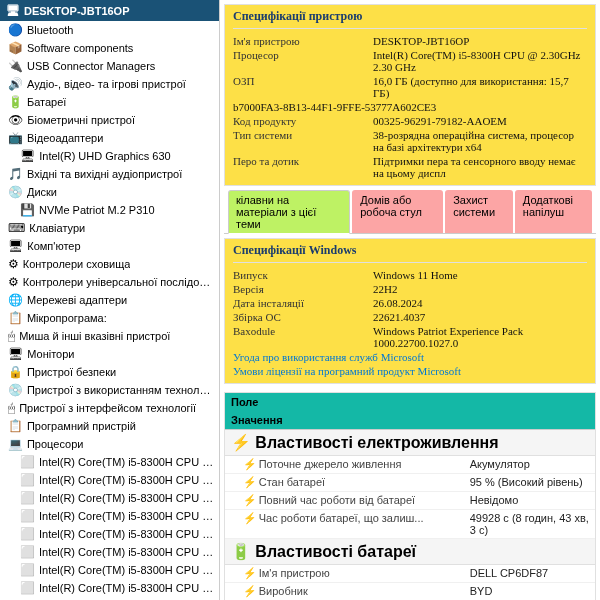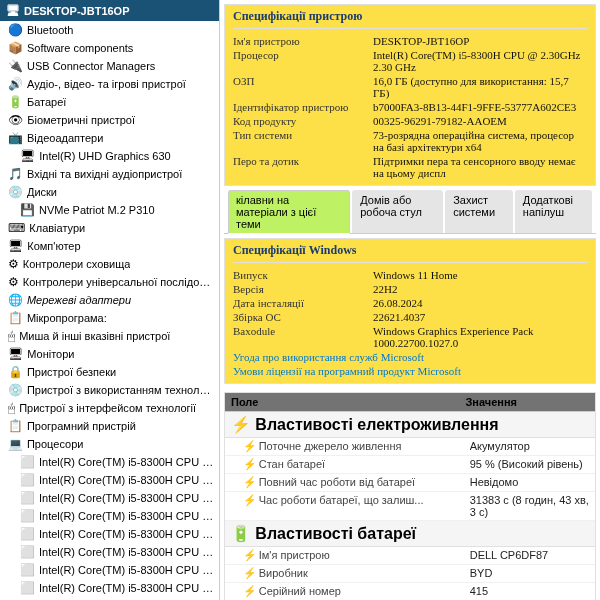--- a/index.html
+++ b/index.html
@@ -86,43 +86,44 @@
       padding: 0 4px;
       margin: 0 4px;
       gap: 2px;
     }
     .tab {
       padding: 3px 7px;
       font-size: 11px;
       cursor: pointer;
       border: 1px solid transparent;
       border-bottom: none;
-      background: #e5e5e5;
+      background: #fca5a5;
       border-radius: 3px 3px 0 0;
     }
     .tab.active {
       background: #bef264;
       border-color: #ccc;
       border-bottom: 1px solid #fff;
       margin-bottom: -1px;
     }
 
     
     .table-box {
       border: 1px solid #e0e0e0;
       margin: 4px;
       background: #fff;
       flex: 1;
     }
     .table-header {
       display: flex;
-      background: #737373;
+      background: #14b8a6;
       border-bottom: 1px solid #ccc;
       font-size: 11px;
       font-weight: bold;
+      flex-direction: column;
     }
     .th { padding: 3px 6px; flex: 1; }
     .th.wide { flex: 1.8; }
     .table-section-header {
       background: #f5f5f5;
       padding: 3px 6px;
       font-weight: bold;
       font-size: 16px;
       border-bottom: 1px solid #e0e0e0;
       display: flex;
@@ -203,21 +204,21 @@
       <div class="tree-item level1">
         <span class="icon">⚙</span>
         <span style="overflow: hidden; text-overflow: ellipsis;">Контролери сховища</span>
       </div>
       <div class="tree-item level1">
         <span class="icon">⚙</span>
         <span style="overflow: hidden; text-overflow: ellipsis;">Контролери універсальної послідовної шини</span>
       </div>
       <div class="tree-item level1">
         <span class="icon">🌐</span>
-        <span style="overflow: hidden; text-overflow: ellipsis; font-style: italic;">Мережеві адаптери</span>
+        <span style="overflow: hidden; text-overflow: ellipsis;">Мережеві адаптери</span>
       </div>
       <div class="tree-item level1">
         <span class="icon">📋</span>
         <span style="overflow: hidden; text-overflow: ellipsis;">Мікропрограма:</span>
       </div>
       <div class="tree-item level1">
         <span class="icon">🖱</span>
         <span style="overflow: hidden; text-overflow: ellipsis;">Миша й інші вказівні пристрої</span>
       </div>
       <div class="tree-item level1">
@@ -293,30 +294,29 @@
         </div>
         <div class="info-row">
           <span class="info-label">Процесор</span>
           <span class="info-value">Intel(R) Core(TM) i5-8300H CPU @ 2.30GHz  2.30 GHz</span>
         </div>
         <div class="info-row">
           <span class="info-label">ОЗП</span>
           <span class="info-value">16,0 ГБ (доступно для використання: 15,7 ГБ)</span>
         </div>
         <div class="info-row">
-          <span class="info-label">Ідентифікатор пристрою</span>
           <span class="info-value">b7000FA3-8B13-44F1-9FFE-53777A602CE3</span>
         </div>
         <div class="info-row">
           <span class="info-label">Код продукту</span>
           <span class="info-value">00325-96291-79182-AAOEM</span>
         </div>
         <div class="info-row">
           <span class="info-label">Тип системи</span>
-          <span class="info-value">73-розрядна операційна система, процесор на базі архітектури x64</span>
+          <span class="info-value">38-розрядна операційна система, процесор на базі архітектури x64</span>
         </div>
         <div class="info-row">
           <span class="info-label">Перо та дотик</span>
           <span class="info-value">Підтримки пера та сенсорного вводу немає на цьому диспл</span>
         </div>
       </div>
   </div>
 
   <div class="tab-row">
     <div id="tab-list" style="display: flex; gap: 2px;">
@@ -341,21 +341,21 @@
         <div class="info-row">
           <span class="info-label">Дата інсталяції</span>
           <span class="info-value">26.08.2024</span>
         </div>
         <div class="info-row">
           <span class="info-label">Збірка ОС</span>
           <span class="info-value">22621.4037</span>
         </div>
         <div class="info-row">
           <span class="info-label">Вaxodule</span>
-          <span class="info-value">Windows Graphics Experience Pack 1000.22700.1027.0</span>
+          <span class="info-value">Windows Patriot Experience Pack 1000.22700.1027.0</span>
         </div>
       </div>
     <div id="windows-spec-links">
         <div class="info-row">
           <a href="#" style="color: rgb(0, 120, 212); text-decoration: none; font-size: 11px;">Угода про використання служб Microsoft</a>
         </div>
         <div class="info-row">
           <a href="#" style="color: rgb(0, 120, 212); text-decoration: none; font-size: 11px;">Умови ліцензії на програмний продукт Microsoft</a>
         </div>
       </div>
@@ -375,21 +375,21 @@
         <div class="table-row-data">
           <div class="td wide label"><span style="color:#2e7d32;margin-right:2px;">⚡</span>Стан батареї</div>
           <div class="td">95 % (Високий рівень)</div>
         </div>
         <div class="table-row-data">
           <div class="td wide label"><span style="color:#2e7d32;margin-right:2px;">⚡</span>Повний час роботи від батареї</div>
           <div class="td">Невідомо</div>
         </div>
         <div class="table-row-data">
           <div class="td wide label"><span style="color:#2e7d32;margin-right:2px;">⚡</span>Час роботи батареї, що залиш...</div>
-          <div class="td">31383 с (8 годин, 43 хв, 3 с)</div>
+          <div class="td">49928 с (8 годин, 43 хв, 3 с)</div>
         </div>
         <div class="table-section-header">🔋 Властивості батареї</div>
         <div class="table-row-data">
           <div class="td wide label"><span style="color:#2e7d32;margin-right:2px;">⚡</span>Ім'я пристрою</div>
           <div class="td">DELL CP6DF87</div>
         </div>
         <div class="table-row-data">
           <div class="td wide label"><span style="color:#2e7d32;margin-right:2px;">⚡</span>Виробник</div>
           <div class="td">BYD</div>
         </div>

